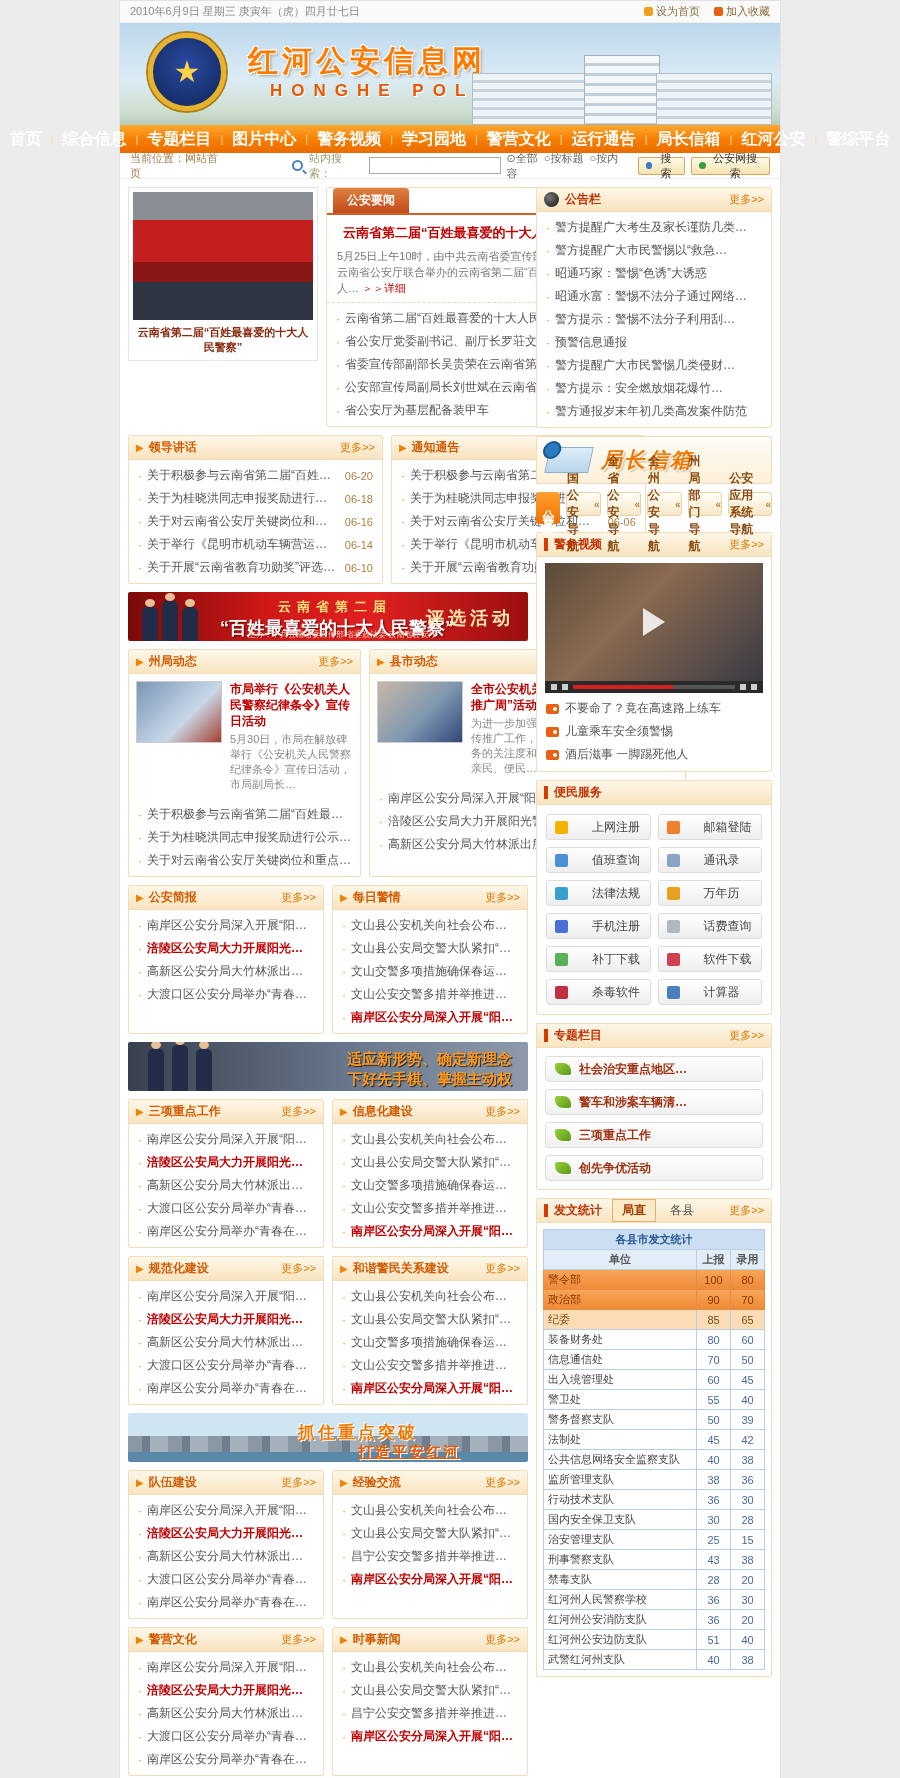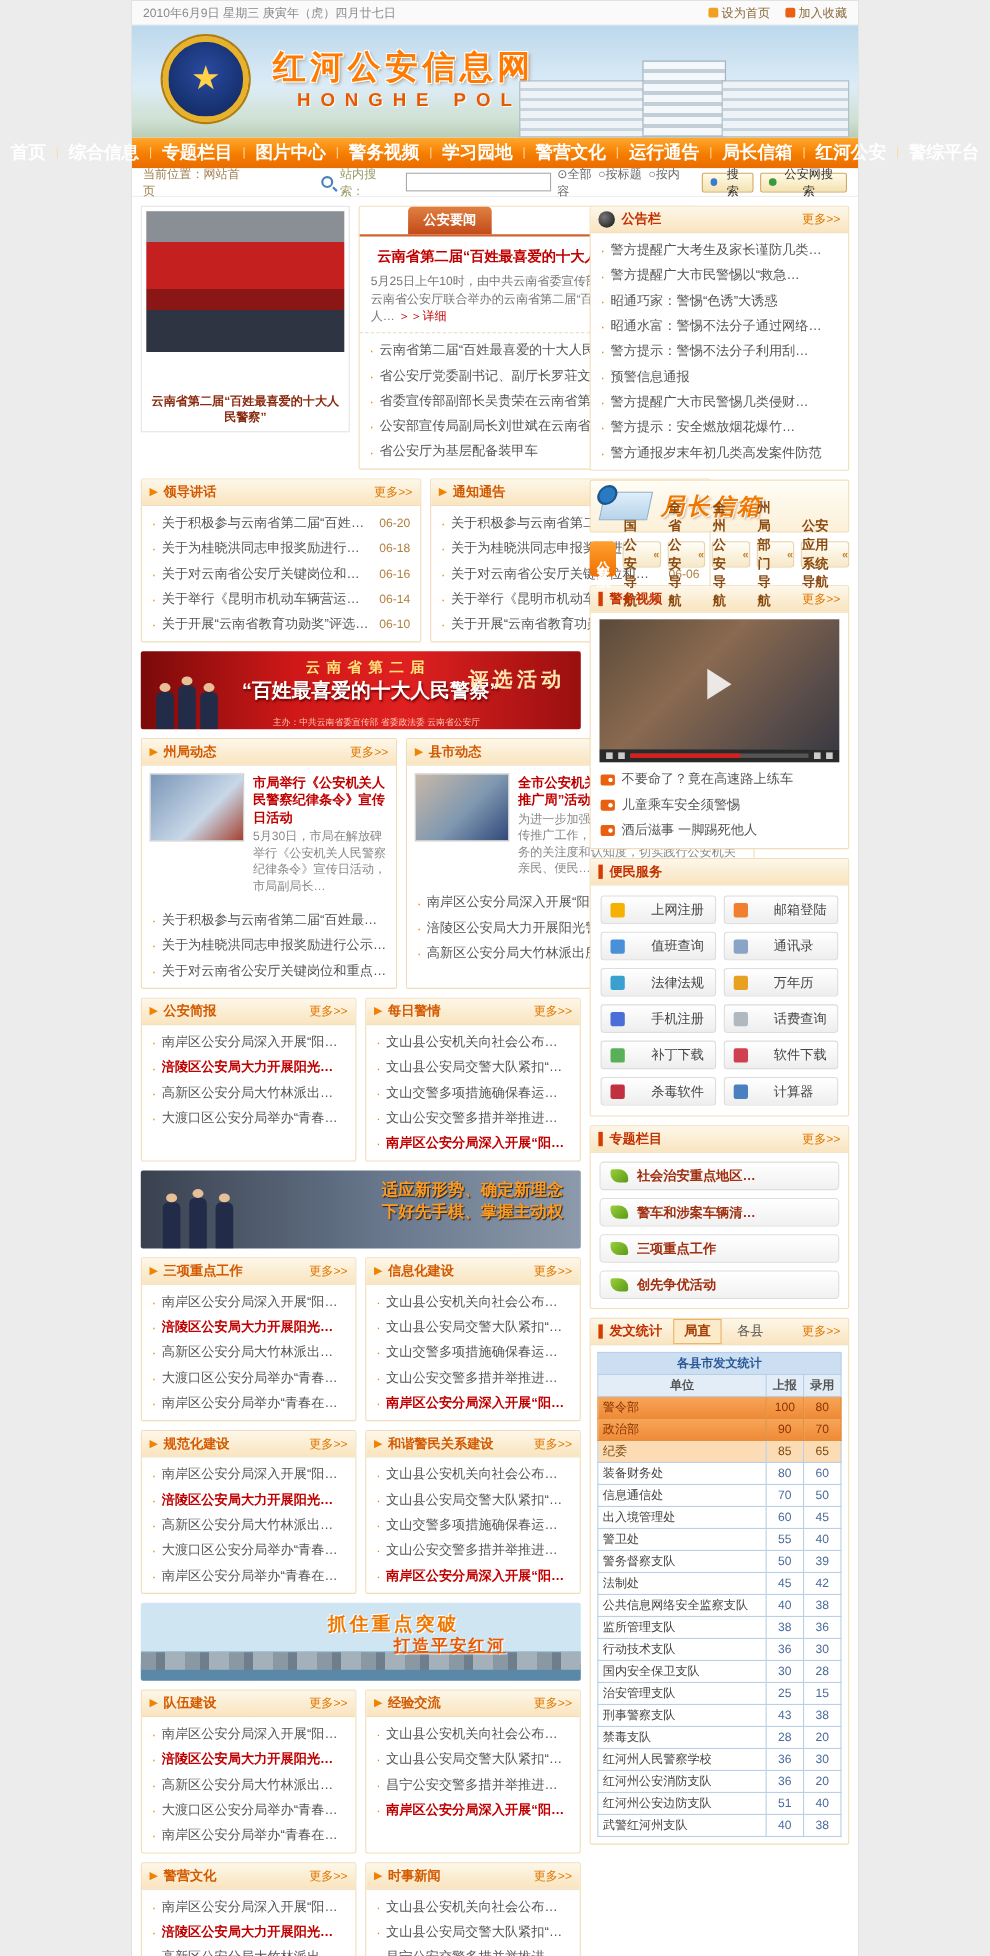--- a/index.html
+++ b/index.html
@@ -45,29 +45,29 @@
   .more { margin-left:auto; color:#e07800; font-size:11px; text-decoration:none; cursor:pointer; }
   .plist { padding:4px 2px; }
   .li { display:flex; align-items:center; padding:3px 7px; font-size:12px; }
   .li .blt { color:#f08200; margin-right:5px; }
   .li .t { flex:1; white-space:nowrap; overflow:hidden; text-overflow:ellipsis; color:#555; cursor:pointer; }
   .li .d { color:#b08040; margin-left:6px; font-size:11px; }
   .li.red .t { color:#c00000; font-weight:bold; }
   
   .photo-box { width:190px; border:1px solid #e5e5e5; padding:4px; margin-bottom:8px; }
   .photo-main { height:128px; background:linear-gradient(180deg,#8a8f96 0 22%,#c42020 22% 55%,#8a1616 55% 70%,#2e3442 70% 100%); }
-  .photo-cap { text-align:center; color:#8a2a10; font-weight:bold; font-size:11px; padding:5px 2px 1px;margin-top:32px; }
+  .photo-cap { text-align:center; color:#8a2a10; font-weight:bold; font-size:11px; padding:5px 2px 1px; }
   .news-panel { flex:1; }
   .news-top { display:flex; align-items:flex-end; border-bottom:2px solid #d06028; padding:0 6px; }
-  .news-tab { background:linear-gradient(180deg,#e08040,#c34a1a); color:#fff; font-weight:bold; padding:4px 14px; border-radius:4px 4px 0 0; font-size:12px;margin-left:38px; }
+  .news-tab { background:linear-gradient(180deg,#e08040,#c34a1a); color:#fff; font-weight:bold; padding:4px 14px; border-radius:4px 4px 0 0; font-size:12px; }
   .headline { color:#c00000; font-weight:bold; text-align:center; font-size:13px; padding:9px 6px 4px; cursor:pointer; }
   .intro { color:#777; font-size:11px; line-height:16px; padding:2px 10px 6px; border-bottom:1px dashed #e8d8c0; }
   .intro .det { color:#c00000; cursor:pointer; }
   
-  .banner { height:71px; margin-bottom:8px; position:relative; overflow:hidden; border-radius:2px; }
+  .banner { height:49px; margin-bottom:8px; position:relative; overflow:hidden; border-radius:2px; }
   .banner1 { background:linear-gradient(90deg,#7a0a0a,#d01818 35%,#e02020 60%,#9a0f0f); color:#fff; }
   .b1l1 { position:absolute; left:150px; top:6px; color:#ffe27a; font-weight:bold; font-size:13px; letter-spacing:6px; }
   .b1l2 { position:absolute; left:92px; top:24px; color:#fff; font-weight:bold; font-size:18px; text-shadow:1px 1px 2px #600; }
   .b1l3 { position:absolute; right:14px; top:14px; color:#ffe8b0; font-weight:bold; font-size:18px; letter-spacing:4px; }
   .cop { position:absolute; bottom:0; width:16px; height:34px; background:#222c48; border-radius:5px 5px 0 0; }
   .cop:before { content:""; position:absolute; top:-8px; left:3px; width:10px; height:8px; border-radius:50%; background:#e8c098; }
   .banner2 { background:linear-gradient(90deg,#39414f,#68778c 55%,#8d9aab); }
   .b2t { position:absolute; right:16px; color:#ff9a20; font-weight:bold; font-size:15px; text-shadow:1px 1px 1px #222; }
   .banner3 { background:linear-gradient(180deg,#cfe6f2 0 62%,#9ec4d8 62% 78%,#5a88a8 78% 100%); }
   .city { position:absolute; bottom:10px; left:0; right:0; height:16px; background:repeating-linear-gradient(90deg,#8a98a4 0 14px,#6e7e8c 14px 22px,#a4b0ba 22px 40px); }

